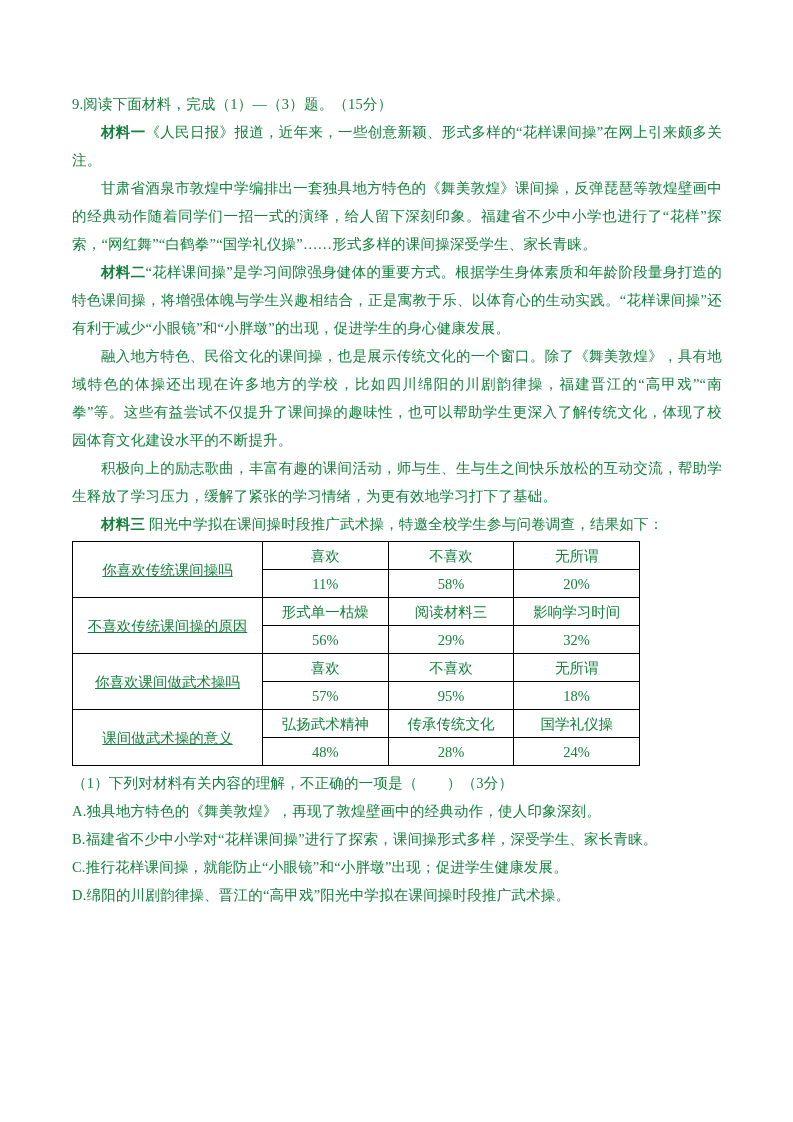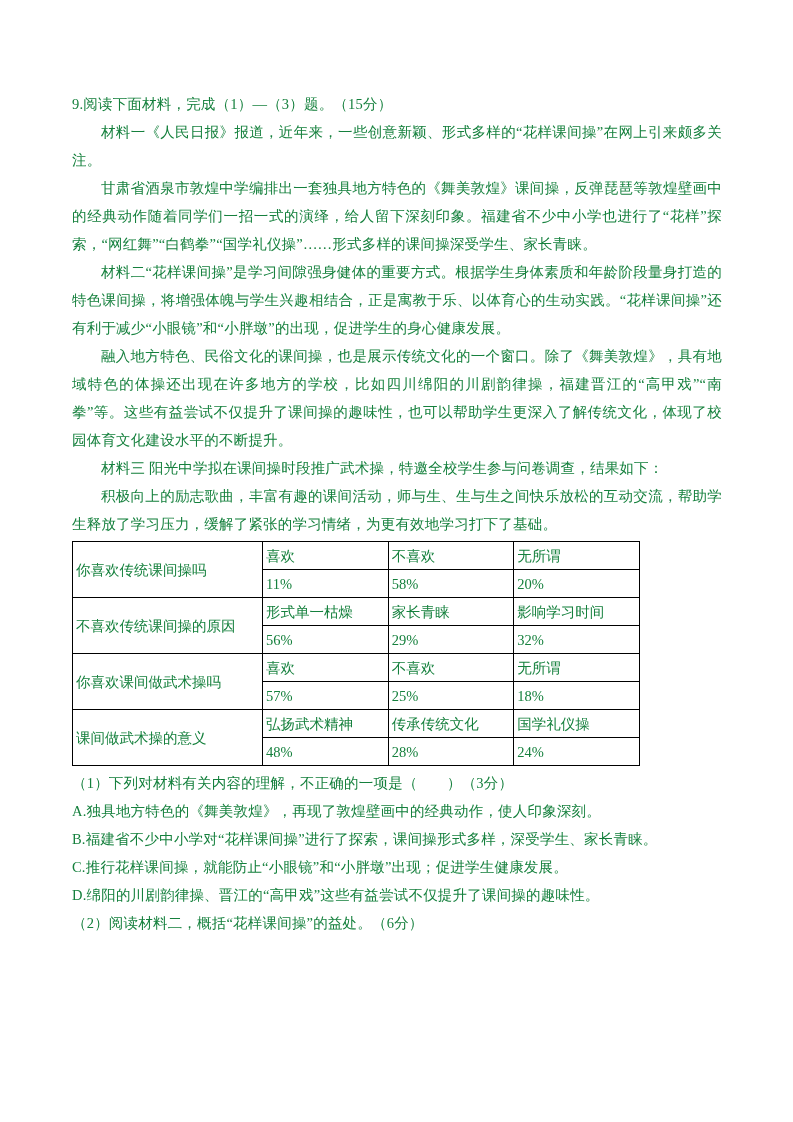--- a/index.html
+++ b/index.html
@@ -15,92 +15,92 @@
     font-size: 14.5px;
     padding: 90px 71px 40px 72px;
     overflow: hidden;
   }
   .para {
     line-height: 28px;
     text-align: justify;
     letter-spacing: 0.2px;
   }
   .indent { text-indent: 2em; }
-  .mat-label { font-weight: normal; }
+  .mat-label { font-weight: bold; }
   table.survey {
     border-collapse: collapse;
     width: 568px;
     margin: 3px 0 3px 0;
     table-layout: fixed;
   }
   table.survey td {
     border: 1px solid #000000;
-    text-align: left;
+    text-align: center;
     vertical-align: middle;
     height: 28px;
     font-size: 14.5px;
     padding: 0 3px;
     line-height: 18px;
   }
-  table.survey td.qcol { width: 190px; }
+  table.survey td.qcol { width: 190px; text-decoration: underline; }
 </style>
 </head>
 <body>
 
 <div class="page">
 
   <p class="para">9.阅读下面材料，完成（1）—（3）题。（15分）</p>
 
   <p class="para indent"><span class="mat-label">材料一</span><span>《人民日报》报道，近年来，一些创意新颖、形式多样的“花样课间操”在网上引来颇多关注。</span></p>
 
   <p class="para indent">甘肃省酒泉市敦煌中学编排出一套独具地方特色的《舞美敦煌》课间操，反弹琵琶等敦煌壁画中的经典动作随着同学们一招一式的演绎，给人留下深刻印象。福建省不少中小学也进行了“花样”探索，“网红舞”“白鹤拳”“国学礼仪操”……形式多样的课间操深受学生、家长青睐。</p>
 
   <p class="para indent"><span class="mat-label">材料二</span><span>“花样课间操”是学习间隙强身健体的重要方式。根据学生身体素质和年龄阶段量身打造的特色课间操，将增强体魄与学生兴趣相结合，正是寓教于乐、以体育心的生动实践。“花样课间操”还有利于减少“小眼镜”和“小胖墩”的出现，促进学生的身心健康发展。</span></p>
 
   <p class="para indent">融入地方特色、民俗文化的课间操，也是展示传统文化的一个窗口。除了《舞美敦煌》，具有地域特色的体操还出现在许多地方的学校，比如四川绵阳的川剧韵律操，福建晋江的“高甲戏”“南拳”等。这些有益尝试不仅提升了课间操的趣味性，也可以帮助学生更深入了解传统文化，体现了校园体育文化建设水平的不断提升。</p>
 
+  <p class="para indent">积极向上的励志歌曲，丰富有趣的课间活动，师与生、生与生之间快乐放松的互动交流，帮助学生释放了学习压力，缓解了紧张的学习情绪，为更有效地学习打下了基础。</p>
+
   <p class="para indent"><span class="mat-label">材料三</span><span> 阳光中学拟在课间操时段推广武术操，特邀全校学生参与问卷调查，结果如下：</span></p>
-
-  <p class="para indent">积极向上的励志歌曲，丰富有趣的课间活动，师与生、生与生之间快乐放松的互动交流，帮助学生释放了学习压力，缓解了紧张的学习情绪，为更有效地学习打下了基础。</p>
 
   <table class="survey">
     <tbody>
       <tr>
         <td class="qcol" rowspan="2">你喜欢传统课间操吗</td>
         <td>喜欢</td>
         <td>不喜欢</td>
         <td>无所谓</td>
       </tr>
       <tr>
         <td>11%</td>
         <td>58%</td>
         <td>20%</td>
       </tr>
 
       <tr>
         <td class="qcol" rowspan="2">不喜欢传统课间操的原因</td>
         <td>形式单一枯燥</td>
-        <td>家长青睐</td>
+        <td>阅读材料三</td>
         <td>影响学习时间</td>
       </tr>
       <tr>
         <td>56%</td>
         <td>29%</td>
         <td>32%</td>
       </tr>
 
       <tr>
         <td class="qcol" rowspan="2">你喜欢课间做武术操吗</td>
         <td>喜欢</td>
         <td>不喜欢</td>
         <td>无所谓</td>
       </tr>
       <tr>
         <td>57%</td>
-        <td>25%</td>
+        <td>95%</td>
         <td>18%</td>
       </tr>
 
       <tr>
         <td class="qcol" rowspan="2">课间做武术操的意义</td>
         <td>弘扬武术精神</td>
         <td>传承传统文化</td>
         <td>国学礼仪操</td>
       </tr>
       <tr>
@@ -108,16 +108,15 @@
         <td>28%</td>
         <td>24%</td>
       </tr>
     </tbody>
   </table>
 
   <p class="para">（1）下列对材料有关内容的理解，不正确的一项是（　　）（3分）</p>
   <p class="para">A.独具地方特色的《舞美敦煌》，再现了敦煌壁画中的经典动作，使人印象深刻。</p>
   <p class="para">B.福建省不少中小学对“花样课间操”进行了探索，课间操形式多样，深受学生、家长青睐。</p>
   <p class="para">C.推行花样课间操，就能防止“小眼镜”和“小胖墩”出现；促进学生健康发展。</p>
-  <p class="para">D.绵阳的川剧韵律操、晋江的“高甲戏”这些有益尝试不仅提升了课间操的趣味性。</p>
-  <p class="para">（2）阅读材料二，概括“花样课间操”的益处。（6分）</p>
+  <p class="para">D.绵阳的川剧韵律操、晋江的“高甲戏”阳光中学拟在课间操时段推广武术操。</p>
 
 </div>
 
 </body></html>

